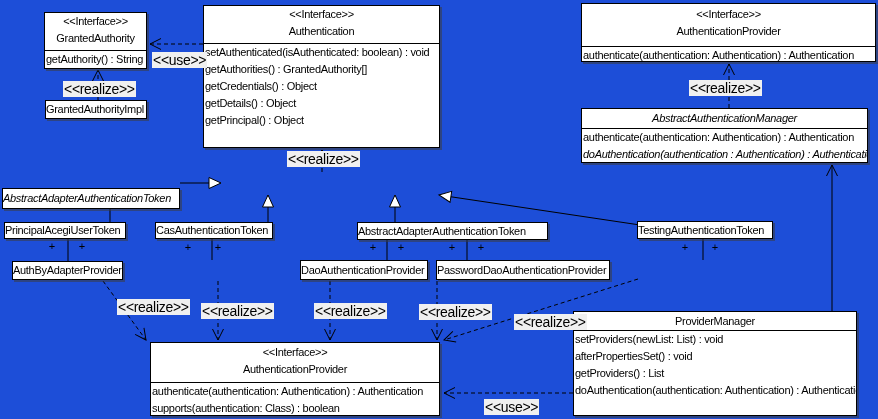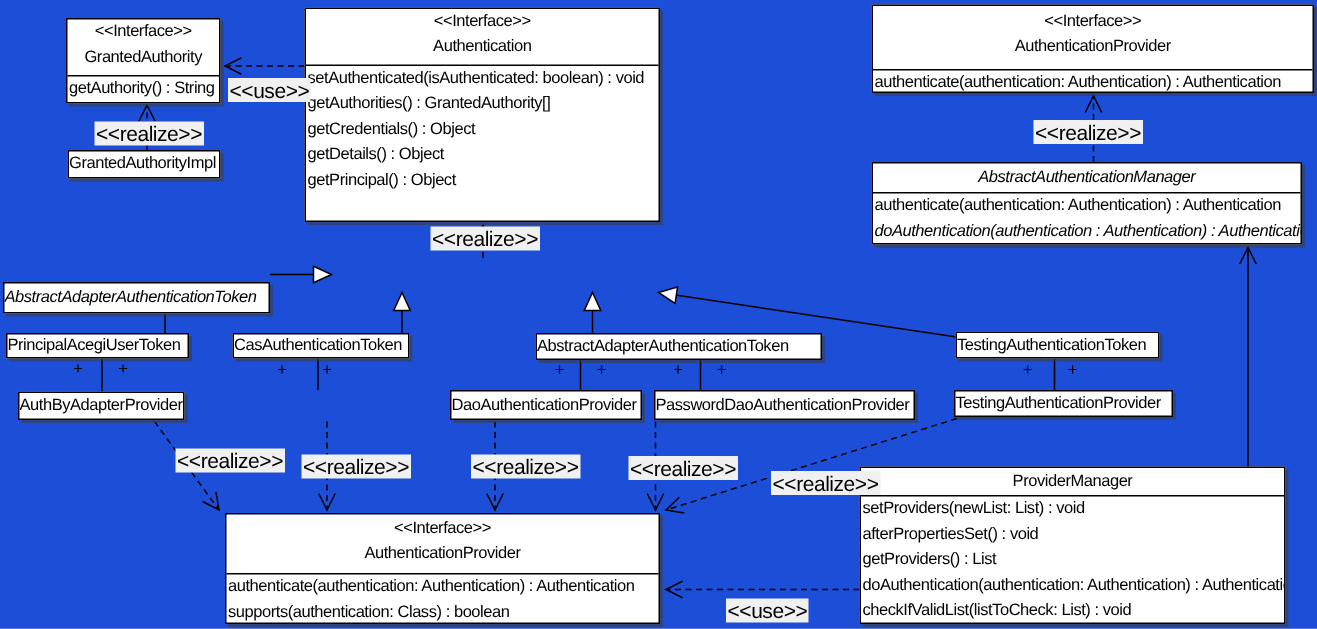--- a/index.html
+++ b/index.html
@@ -161,42 +161,38 @@
 
 
   <div class="uml-box simple" style="left:436px;top:260px;width:174px;height:20px">
     <span class="cname">PasswordDaoAuthenticationProvider</span>
   </div>
 
   <div class="uml-box simple" style="left:300px;top:260px;width:128px;height:20px">
     <span class="cname">DaoAuthenticationProvider</span>
   </div>
 
-  <div class="uml-box simple" style="left:636px;top:260px;width:146px;height:18px">
-    <span class="cname">TestingAuthenticationProvider</span>
-  </div>
 
   <div class="uml-box" style="left:150px;top:342px;width:290px;height:74px">
     <div class="hdr" style="height:38px;padding-top:1px">
       <div class="stereo">&lt;&lt;Interface&gt;&gt;</div>
       <div class="cname">AuthenticationProvider</div>
     </div>
     <div class="m">authenticate(authentication: Authentication) : Authentication</div>
     <div class="m">supports(authentication: Class) : boolean</div>
   </div>
 
   <div class="uml-box" style="left:573px;top:311px;width:284px;height:105px">
     <div class="hdr" style="height:18px">
       <div class="cname" style="line-height:18px">ProviderManager</div>
     </div>
     <div class="m">setProviders(newList: List) : void</div>
     <div class="m">afterPropertiesSet() : void</div>
     <div class="m">getProviders() : List</div>
     <div class="m">doAuthentication(authentication: Authentication) : Authentication</div>
-    <div class="m">checkIfValidList(listToCheck: List) : void</div>
   </div>
 
   <div class="lbl" style="left:152px;top:52px">&lt;&lt;use&gt;&gt;</div>
   <div class="lbl" style="left:63px;top:81px">&lt;&lt;realize&gt;&gt;</div>
   <div class="lbl" style="left:689px;top:80px">&lt;&lt;realize&gt;&gt;</div>
   <div class="lbl" style="left:287px;top:151px">&lt;&lt;realize&gt;&gt;</div>
   <div class="lbl" style="left:117px;top:299px">&lt;&lt;realize&gt;&gt;</div>
   <div class="lbl" style="left:201px;top:303px">&lt;&lt;realize&gt;&gt;</div>
   <div class="lbl" style="left:314px;top:303px">&lt;&lt;realize&gt;&gt;</div>
   <div class="lbl" style="left:419px;top:304px">&lt;&lt;realize&gt;&gt;</div>

